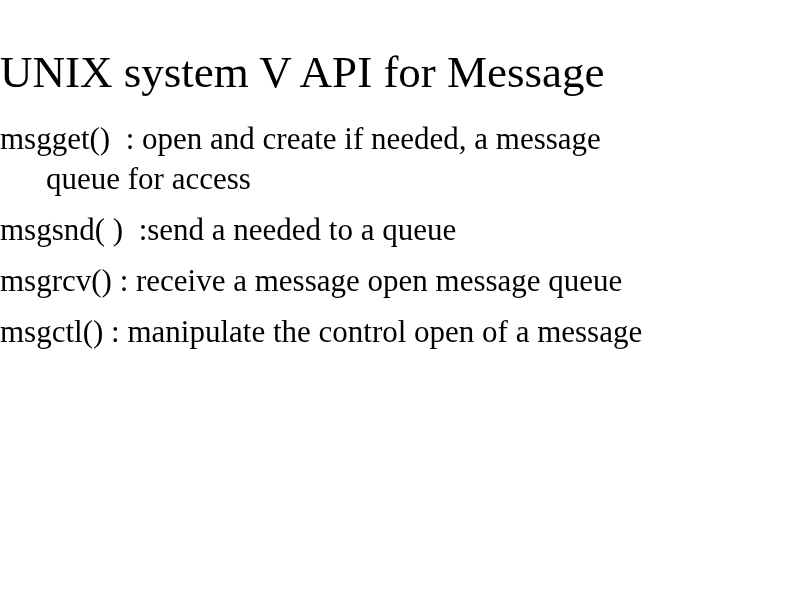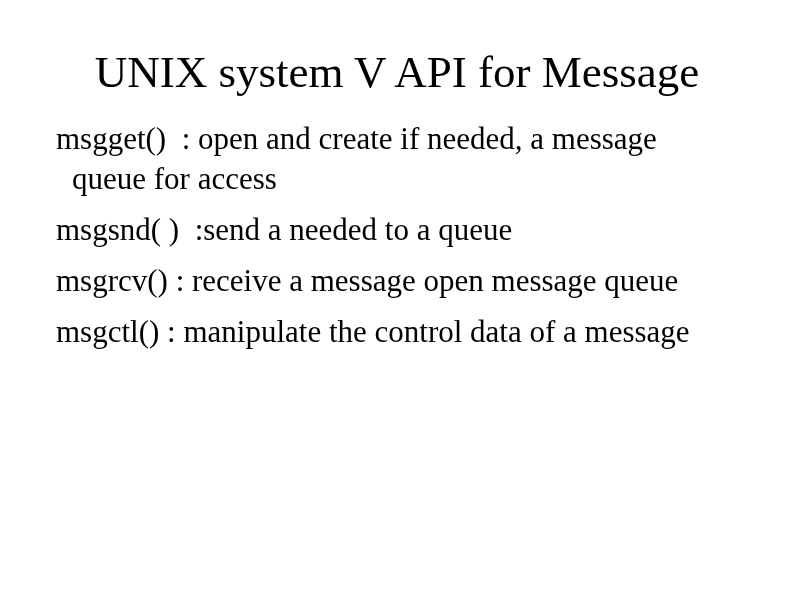--- a/index.html
+++ b/index.html
@@ -11,41 +11,40 @@
     position: relative;
     width: 794px;
     height: 595px;
     background: #ffffff;
     color: #000000;
     overflow: hidden;
     font-family: "Liberation Serif", "DejaVu Serif", serif;
   }
   .title {
     margin-top: 46px;
-    text-align: center;
+    text-align: left;
     font-size: 45px;
     line-height: 53px;
     font-weight: normal;
   }
   .body-block {
     margin-top: 20px;
   }
   .para {
     margin: 0 0 11px 0;
     font-size: 31px;
     line-height: 40px;
   }
   .ln {
     white-space: pre; 
   }
   .ln.first {
-    padding-left: 56px;
   }
   .ln.cont {
-    padding-left: 72px;
+    padding-left: 46px;
   }
 </style>
 </head>
 <body>
 
 <div class="slide">
 
   <div class="title">
     <div class="title-line">UNIX system V API for Message</div>
   </div>
@@ -59,17 +58,17 @@
 
     <div class="para">
       <div class="ln first">msgsnd( )  :send a needed to a queue</div>
     </div>
 
     <div class="para">
       <div class="ln first">msgrcv() : receive a message open message queue</div>
     </div>
 
     <div class="para">
-      <div class="ln first">msgctl() : manipulate the control data of a message</div>
+      <div class="ln first">msgctl() : manipulate the control open of a message</div>
     </div>
 
   </div>
 </div>
 
 </body></html>

